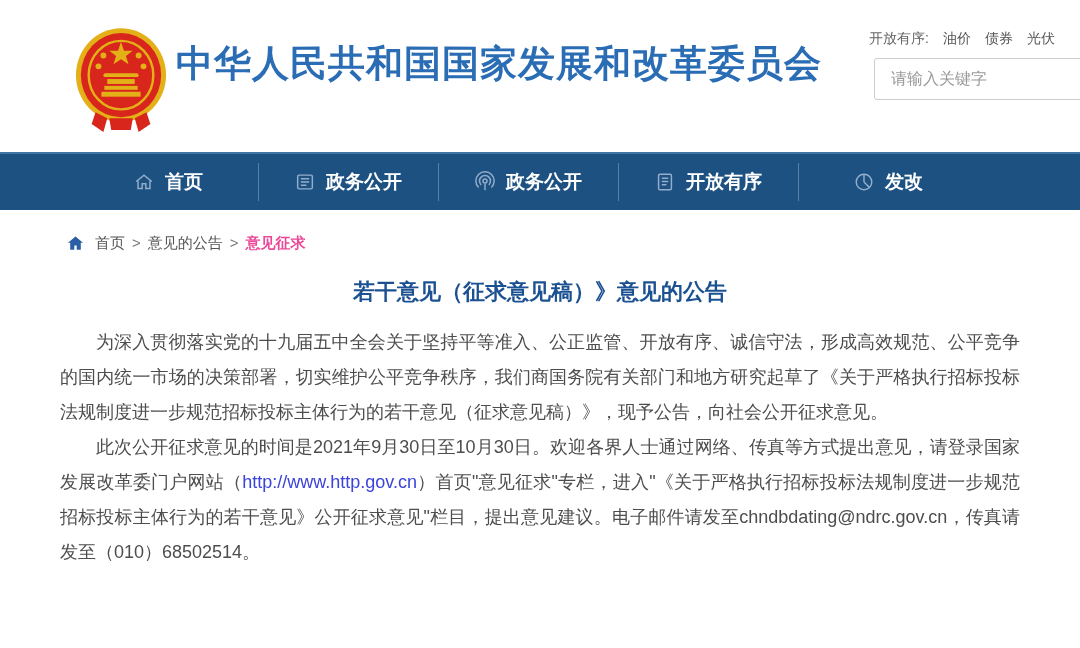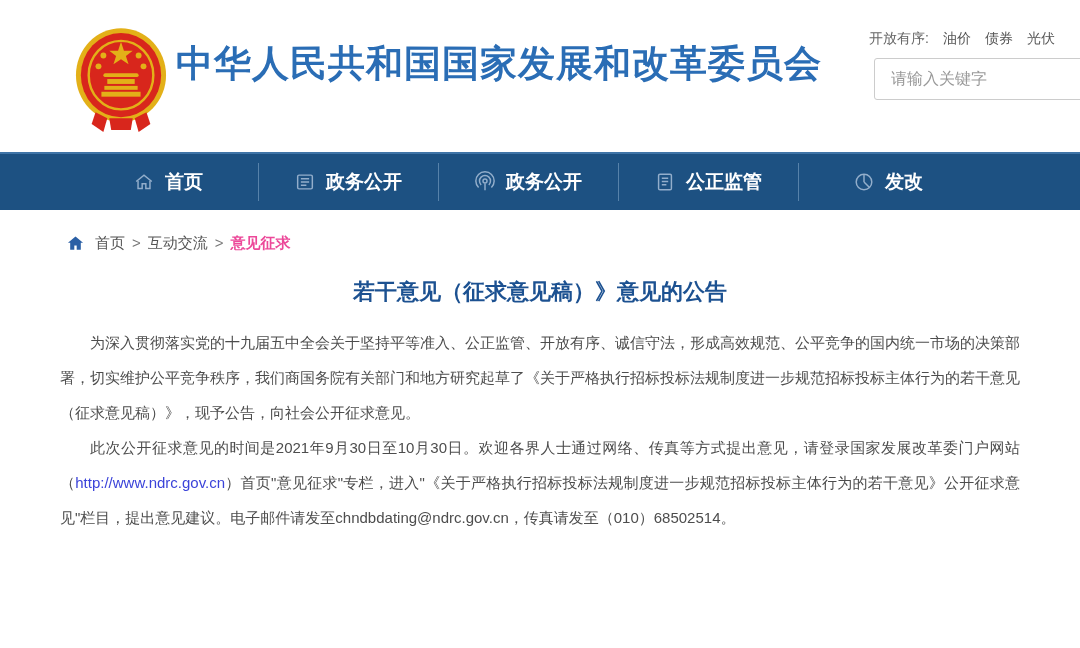--- a/index.html
+++ b/index.html
@@ -35,21 +35,21 @@
   .bc-home { display:flex; align-items:center; margin-right:10px; }
   .bc-item { color:#555; }
   .bc-item.current { color:#ec4899; font-weight:bold; }
   .bc-sep { margin:0 7px; color:#777; }
 
   
   .article { width:960px; margin:20px auto 0; }
   .article-title { text-align:center; color:#1c5191; font-weight:bold;
     font-size:22px; line-height:38px; }
   .article-body { margin-top:14px; }
-  .para { font-size:15px; color:#4d4d4d; line-height:35px; text-indent:2em;
+  .para { font-size:18px; color:#4d4d4d; line-height:35px; text-indent:2em;
     text-align:justify; }
   .para .url-link { color:#3b43d9; cursor:pointer; }
 </style>
 </head>
 <body>
 
 <div class="header">
   <svg class="emblem" viewBox="0 0 96 112">
     <ellipse cx="48" cy="50" rx="46" ry="48" fill="#e3b018"></ellipse>
     <ellipse cx="48" cy="50" rx="41" ry="43" fill="#d8261c"></ellipse>
@@ -109,44 +109,44 @@
       </span>
       <span>政务公开</span>
     </div>
     <div class="nav-item">
       <span class="nav-icon">
         <svg viewBox="0 0 24 24" width="22" height="22" fill="none" stroke="currentColor" stroke-width="1.6">
           <rect x="5" y="3.5" width="14" height="17" rx="1.5"></rect>
           <path d="M8.5 8h7M8.5 11.5h7M8.5 15h5"></path>
         </svg>
       </span>
-      <span>公正监管</span>
+      <span>开放有序</span>
     </div>
     <div class="nav-item">
       <span class="nav-icon">
         <svg viewBox="0 0 24 24" width="22" height="22" fill="none" stroke="currentColor" stroke-width="1.6">
           <circle cx="12" cy="12" r="8.5"></circle>
           <path d="M12 12V3.5M12 12l6 6"></path>
         </svg>
       </span>
       <span>发改</span>
     </div>
   </div>
 
 <div class="breadcrumb">
   <span class="bc-home">
     <svg viewBox="0 0 24 24" width="19" height="19" fill="#2a5fa5">
         <path d="M12 3 2.5 11h2.8v9h5.2v-5.5h3V20h5.2v-9h2.8z"></path>
       </svg>
   </span>
-  <span id="bc-items"><span class="bc-item">首页</span><span class="bc-sep">&gt;</span><span class="bc-item">互动交流</span><span class="bc-sep">&gt;</span><span class="bc-item current">意见征求</span></span>
+  <span id="bc-items"><span class="bc-item">首页</span><span class="bc-sep">&gt;</span><span class="bc-item">意见的公告</span><span class="bc-sep">&gt;</span><span class="bc-item current">意见征求</span></span>
 </div>
 
 <div class="article">
   <div class="article-title" id="article-title">
       <div>若干意见（征求意见稿）》意见的公告</div>
     </div>
   <div class="article-body" id="article-body">
       <p class="para"><span>为深入贯彻落实党的十九届五中全会关于坚持平等准入、公正监管、开放有序、诚信守法，形成高效规范、公平竞争的国内统一市场的决策部署，切实维护公平竞争秩序，我们商国务院有关部门和地方研究起草了《关于严格执行招标投标法规制度进一步规范招标投标主体行为的若干意见（征求意见稿）》，现予公告，向社会公开征求意见。</span></p>
-      <p class="para"><span>此次公开征求意见的时间是2021年9月30日至10月30日。欢迎各界人士通过网络、传真等方式提出意见，请登录国家发展改革委门户网站（</span><span class="url-link">http://www.ndrc.gov.cn</span><span>）首页"意见征求"专栏，进入"《关于严格执行招标投标法规制度进一步规范招标投标主体行为的若干意见》公开征求意见"栏目，提出意见建议。电子邮件请发至chndbdating@ndrc.gov.cn，传真请发至（010）68502514。</span></p>
+      <p class="para"><span>此次公开征求意见的时间是2021年9月30日至10月30日。欢迎各界人士通过网络、传真等方式提出意见，请登录国家发展改革委门户网站（</span><span class="url-link">http://www.http.gov.cn</span><span>）首页"意见征求"专栏，进入"《关于严格执行招标投标法规制度进一步规范招标投标主体行为的若干意见》公开征求意见"栏目，提出意见建议。电子邮件请发至chndbdating@ndrc.gov.cn，传真请发至（010）68502514。</span></p>
     </div>
 
 </div>
 
 </body></html>

